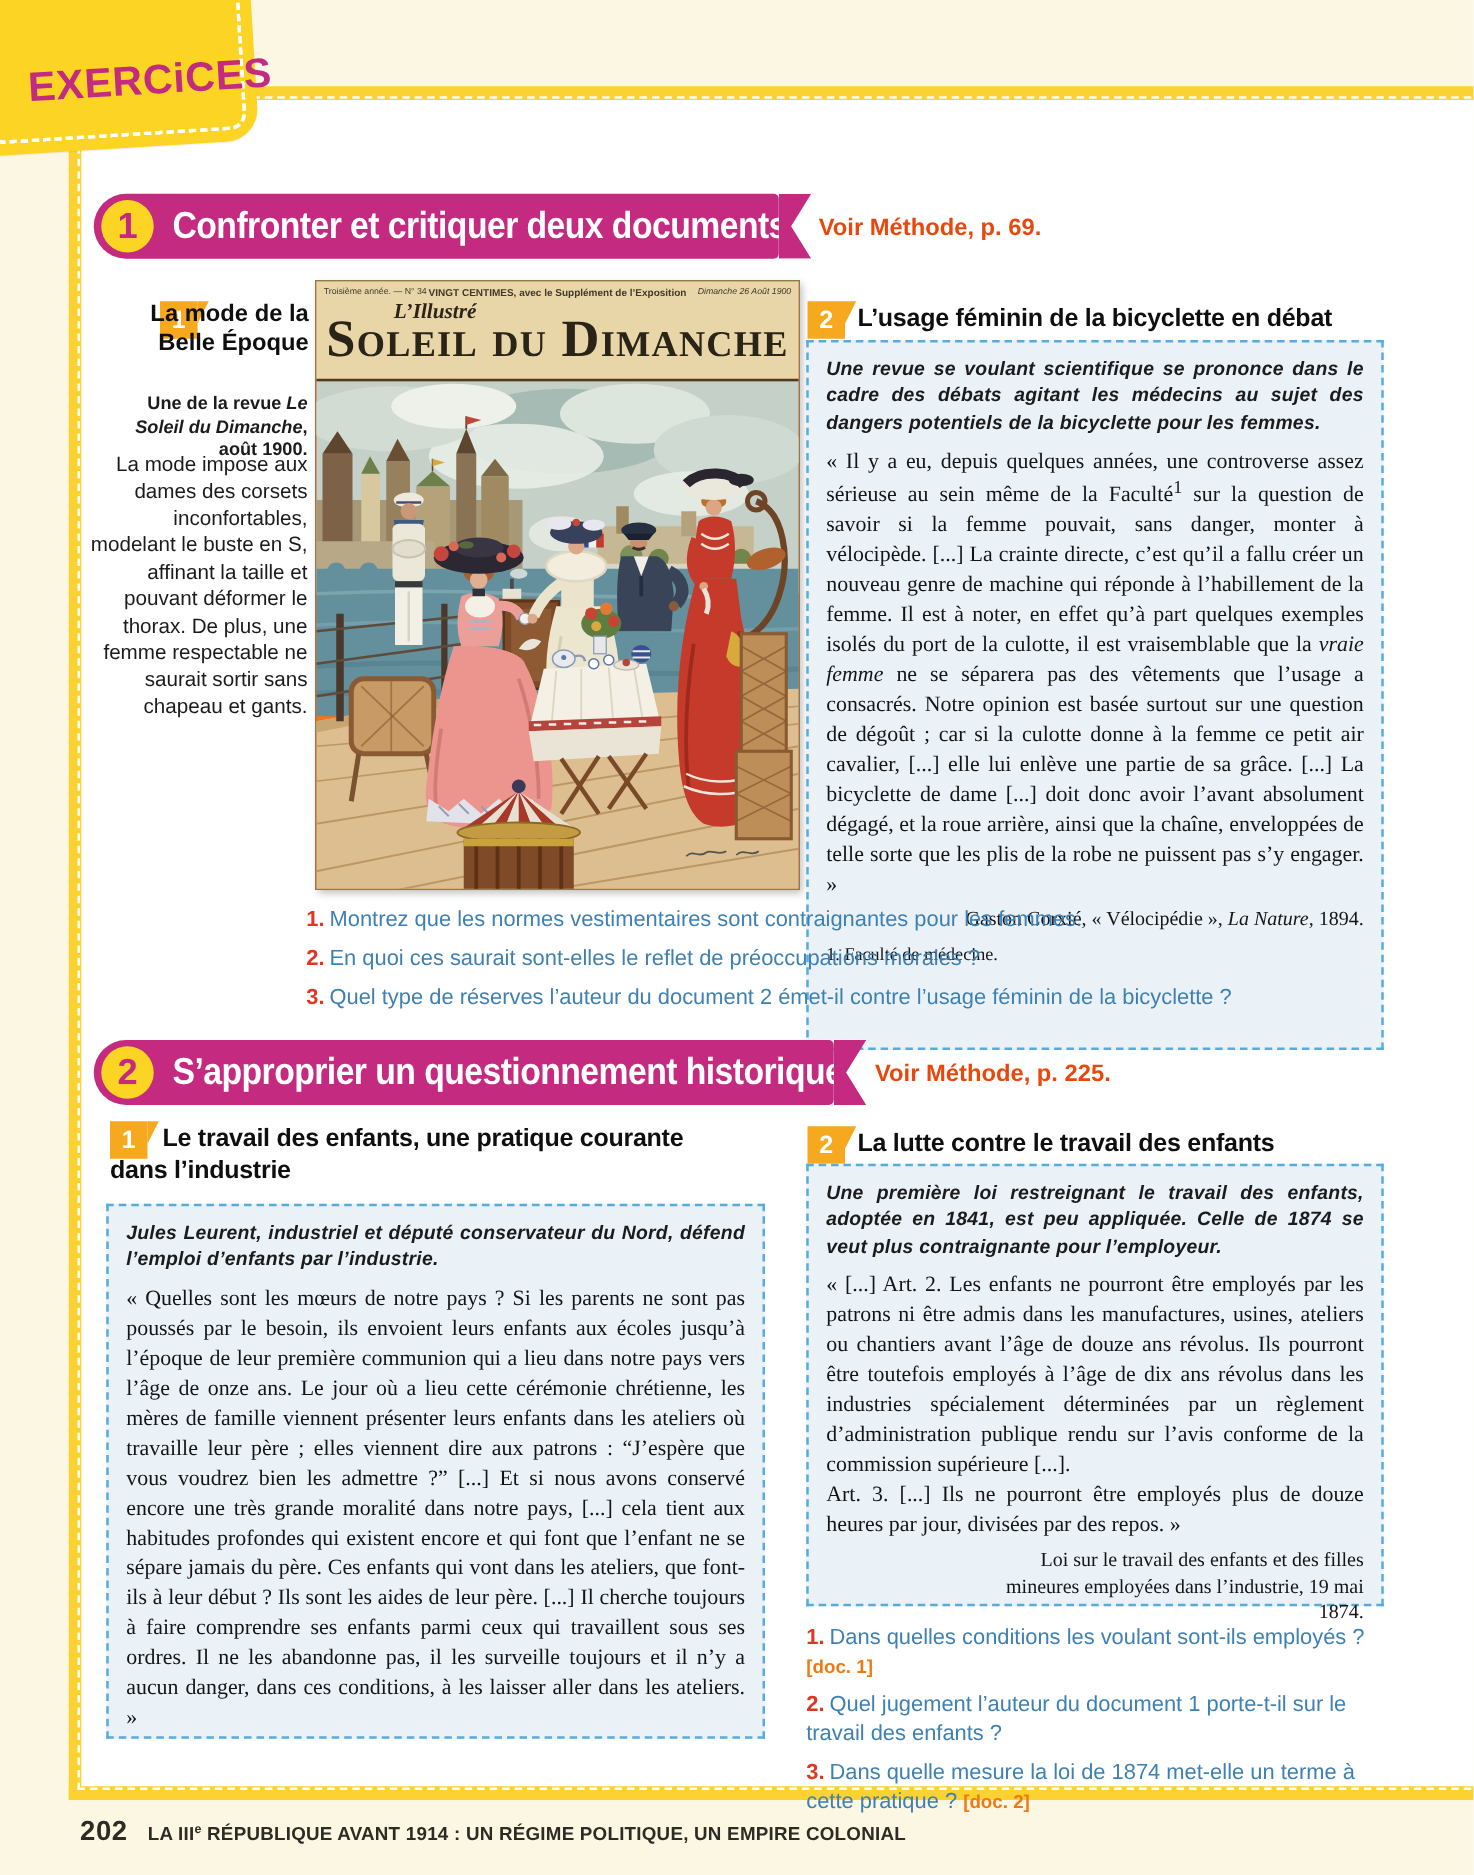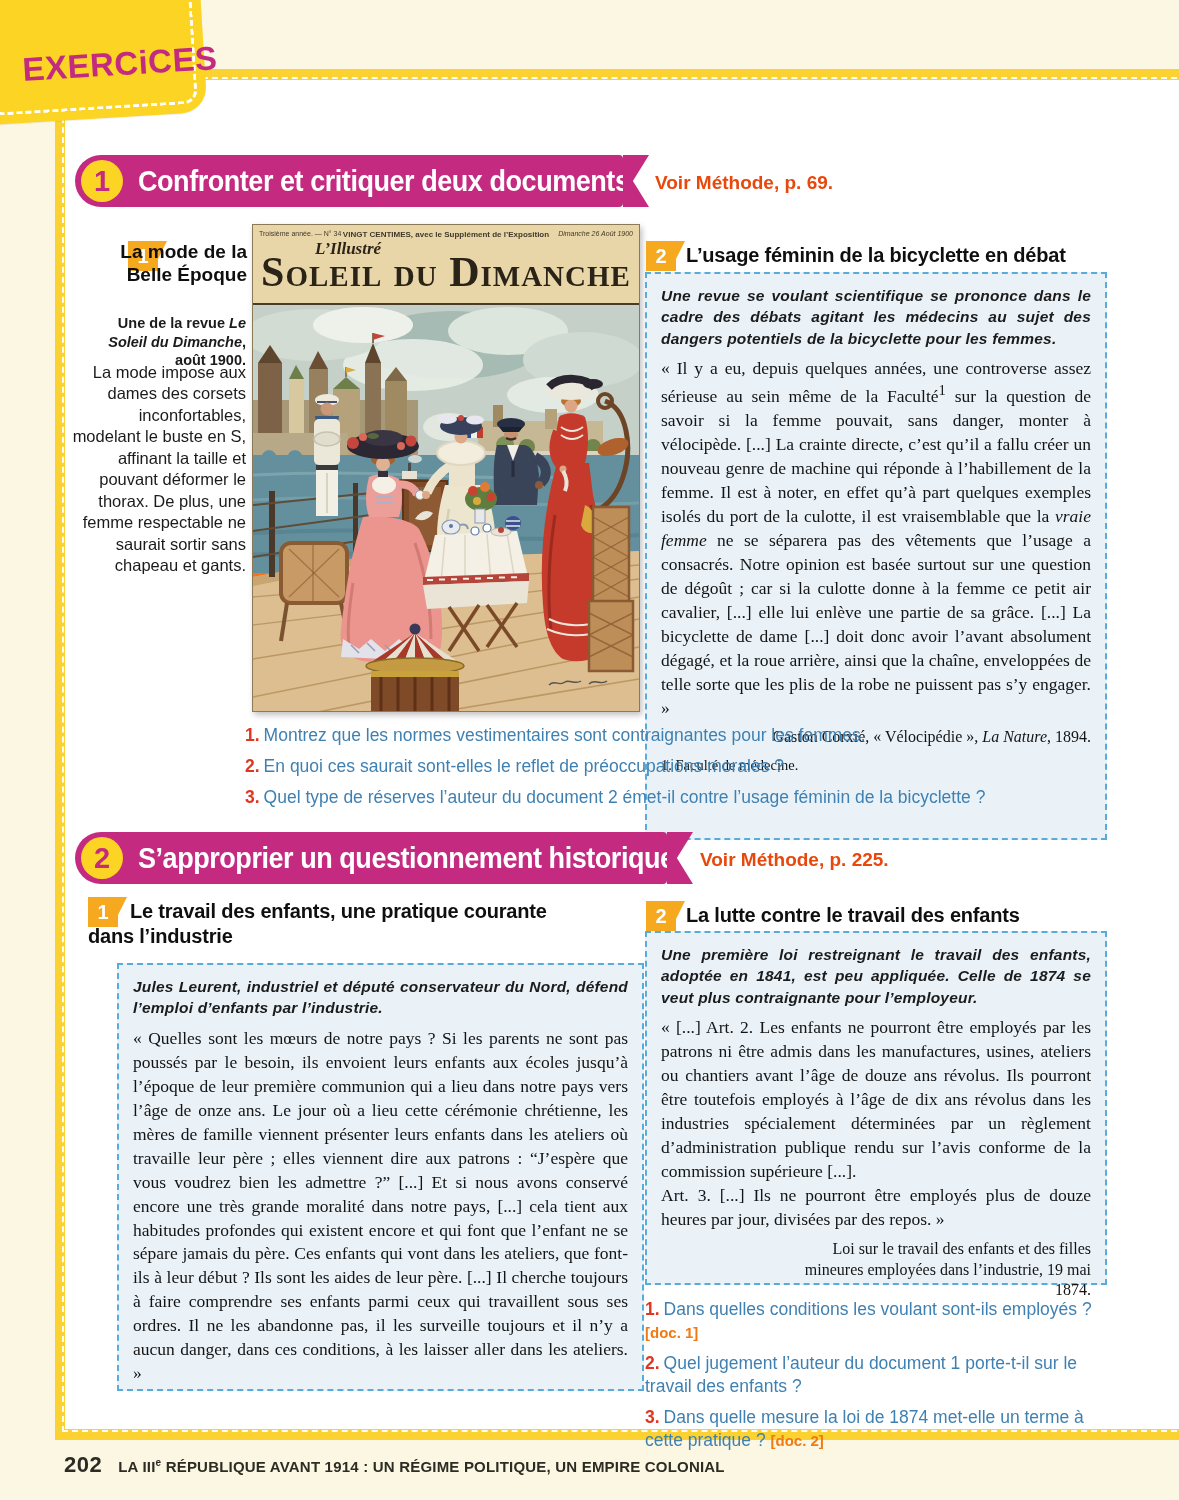--- a/index.html
+++ b/index.html
@@ -399,21 +399,21 @@
   </div>
 
   <div class="banner" style="left:75px;top:832px;width:592px;">
     <span class="num">2</span>
     <span class="ttl">S’approprier un questionnement historique</span>
   </div>
   <div class="method" style="left:700px;top:849px;">Voir Méthode, p. 225.</div>
 
   <span class="badge" style="left:88px;top:897px;">1</span>
   <div class="doc-title" style="left:88px;top:899px;width:490px;text-indent:42px;">Le travail des enfants, une pratique courante dans l’industrie</div>
-  <div class="doc-box" style="left:85px;top:963px;width:527px;height:428px;margin-left:32px;">
+  <div class="doc-box" style="left:85px;top:963px;width:527px;height:428px;">
     <div class="intro">Jules Leurent, industriel et député conservateur du Nord, défend l’emploi d’enfants par l’industrie.</div>
     <div class="quote">« Quelles sont les mœurs de notre pays ? Si les parents ne sont pas poussés par le besoin, ils envoient leurs enfants aux écoles jusqu’à l’époque de leur première communion qui a lieu dans notre pays vers l’âge de onze ans. Le jour où a lieu cette cérémonie chrétienne, les mères de famille viennent présenter leurs enfants dans les ateliers où travaille leur père ; elles viennent dire aux patrons : “J’espère que vous voudrez bien les admettre ?” [...] Et si nous avons conservé encore une très grande moralité dans notre pays, [...] cela tient aux habitudes profondes qui existent encore et qui font que l’enfant ne se sépare jamais du père. Ces enfants qui vont dans les ateliers, que font-ils à leur début ? Ils sont les aides de leur père. [...] Il cherche toujours à faire comprendre ses enfants parmi ceux qui travaillent sous ses ordres. Il ne les abandonne pas, il les surveille toujours et il n’y a aucun danger, dans ces conditions, à les laisser aller dans les ateliers. »</div>
   </div>
 
   <span class="badge" style="left:646px;top:901px;">2</span>
   <div class="doc-title" style="left:686px;top:903px;width:420px;">La lutte contre le travail des enfants</div>
   <div class="doc-box" style="left:645px;top:931px;width:462px;height:354px;">
     <div class="intro">Une première loi restreignant le travail des enfants, adoptée en 1841, est peu appliquée. Celle de 1874 se veut plus contraignante pour l’employeur.</div>
     <div class="quote">« [...] Art. 2. Les enfants ne pourront être employés par les patrons ni être admis dans les manufactures, usines, ateliers ou chantiers avant l’âge de douze ans révolus. Ils pourront être toutefois employés à l’âge de dix ans révolus dans les industries spécialement déterminées par un règlement d’administration publique rendu sur l’avis conforme de la commission supérieure [...].</div>
     <div class="quote">Art. 3. [...] Ils ne pourront être employés plus de douze heures par jour, divisées par des repos. »</div>

